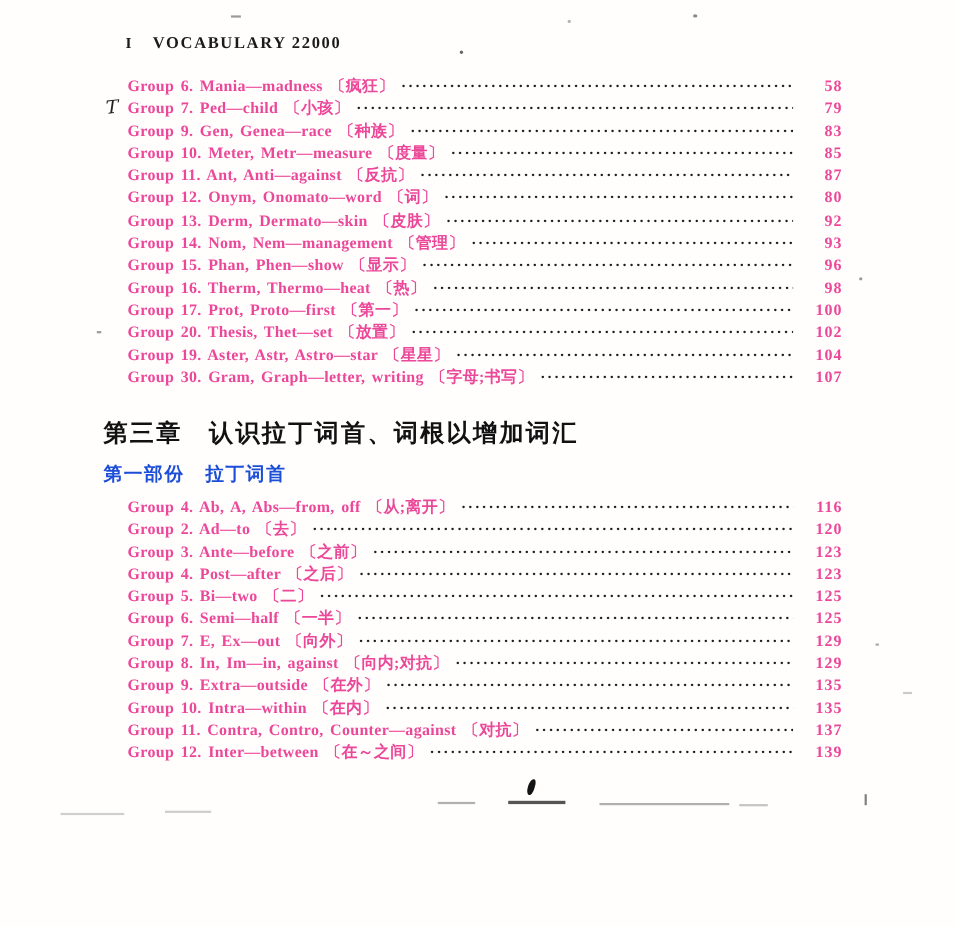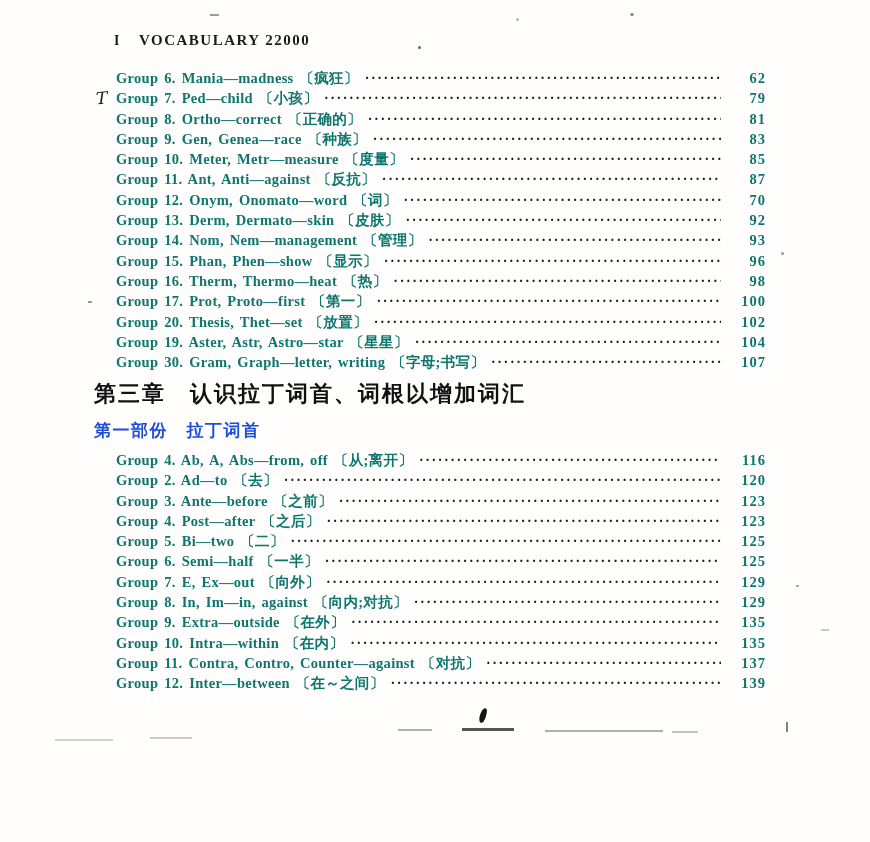--- a/index.html
+++ b/index.html
@@ -15,21 +15,21 @@
     font-weight:700;font-size:15px;letter-spacing:1.5px;color:#1b1b1b;
   }
   .header .roman{font-size:14px;font-weight:700;}
   
   .toc-list{position:absolute;left:116px;width:650px;}
   .toc-list.greek{top:69px;}
   .toc-list.latin{top:451px;}
   .row{
     display:flex;align-items:baseline;height:20.3px;
     font-size:14.5px;font-weight:600;letter-spacing:0.3px;word-spacing:2px;
-    white-space:nowrap;color:#0f766e;
+    white-space:nowrap;color:#ec4899;
   }
   .label{flex:0 0 auto;}
   .leader{
     flex:1 1 auto;overflow:hidden;height:18px;line-height:18px;
     margin:0 7px 0 6px;color:#1d1d1d;
   }
   .leader::before{
     content:"····················································································································································";
     font-weight:700;font-size:14px;letter-spacing:1.6px;
   }
@@ -83,51 +83,46 @@
     <span class="roman">I</span>
     <span class="title">VOCABULARY 22000</span>
   </div>
 
   <span class="pen-mark">T</span>
 
   <div class="toc-list greek">
     <div class="row">
         <span class="label">Group 6.  Mania—madness 〔疯狂〕</span>
         <span class="leader"></span>
-        <span class="page-num">62</span>
+        <span class="page-num">58</span>
       </div>
     <div class="row">
         <span class="label">Group 7.  Ped—child 〔小孩〕</span>
         <span class="leader"></span>
         <span class="page-num">79</span>
       </div>
     <div class="row">
-        <span class="label">Group 8.  Ortho—correct 〔正确的〕</span>
-        <span class="leader"></span>
-        <span class="page-num">81</span>
-      </div>
-    <div class="row">
         <span class="label">Group 9.  Gen, Genea—race 〔种族〕</span>
         <span class="leader"></span>
         <span class="page-num">83</span>
       </div>
     <div class="row">
         <span class="label">Group 10.  Meter, Metr—measure 〔度量〕</span>
         <span class="leader"></span>
         <span class="page-num">85</span>
       </div>
     <div class="row">
         <span class="label">Group 11.  Ant, Anti—against 〔反抗〕</span>
         <span class="leader"></span>
         <span class="page-num">87</span>
       </div>
     <div class="row">
         <span class="label">Group 12.  Onym, Onomato—word 〔词〕</span>
         <span class="leader"></span>
-        <span class="page-num">70</span>
+        <span class="page-num">80</span>
       </div>
     <div class="row">
         <span class="label">Group 13.  Derm, Dermato—skin 〔皮肤〕</span>
         <span class="leader"></span>
         <span class="page-num">92</span>
       </div>
     <div class="row">
         <span class="label">Group 14.  Nom, Nem—management 〔管理〕</span>
         <span class="leader"></span>
         <span class="page-num">93</span>

